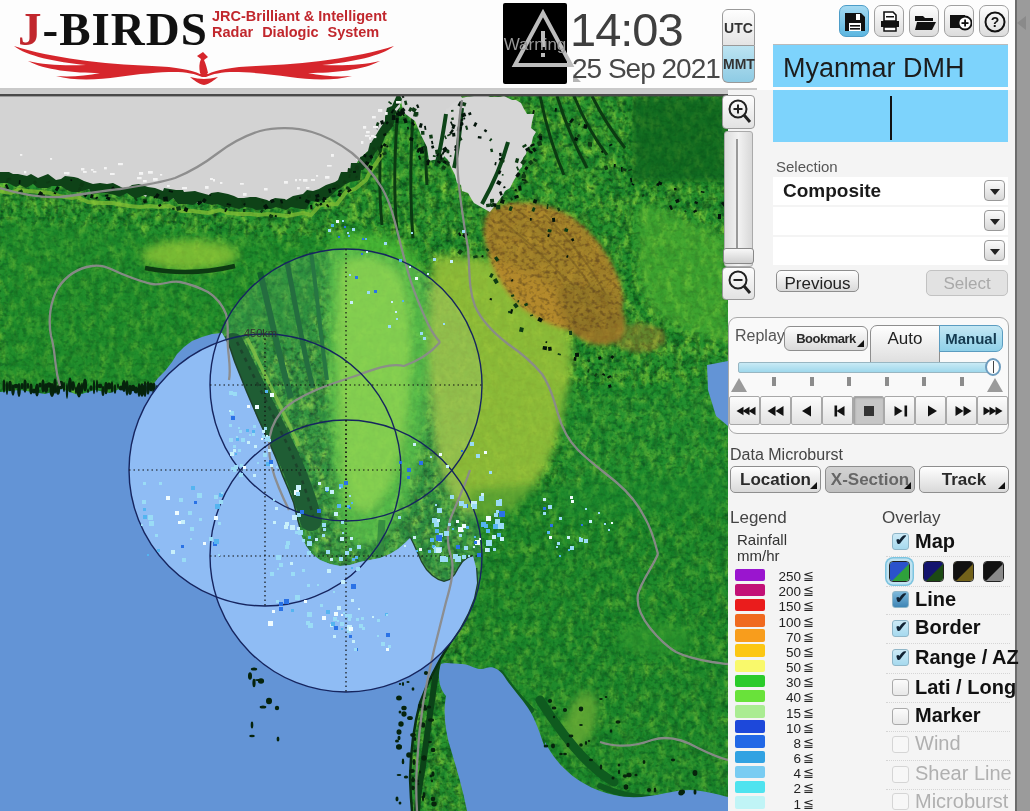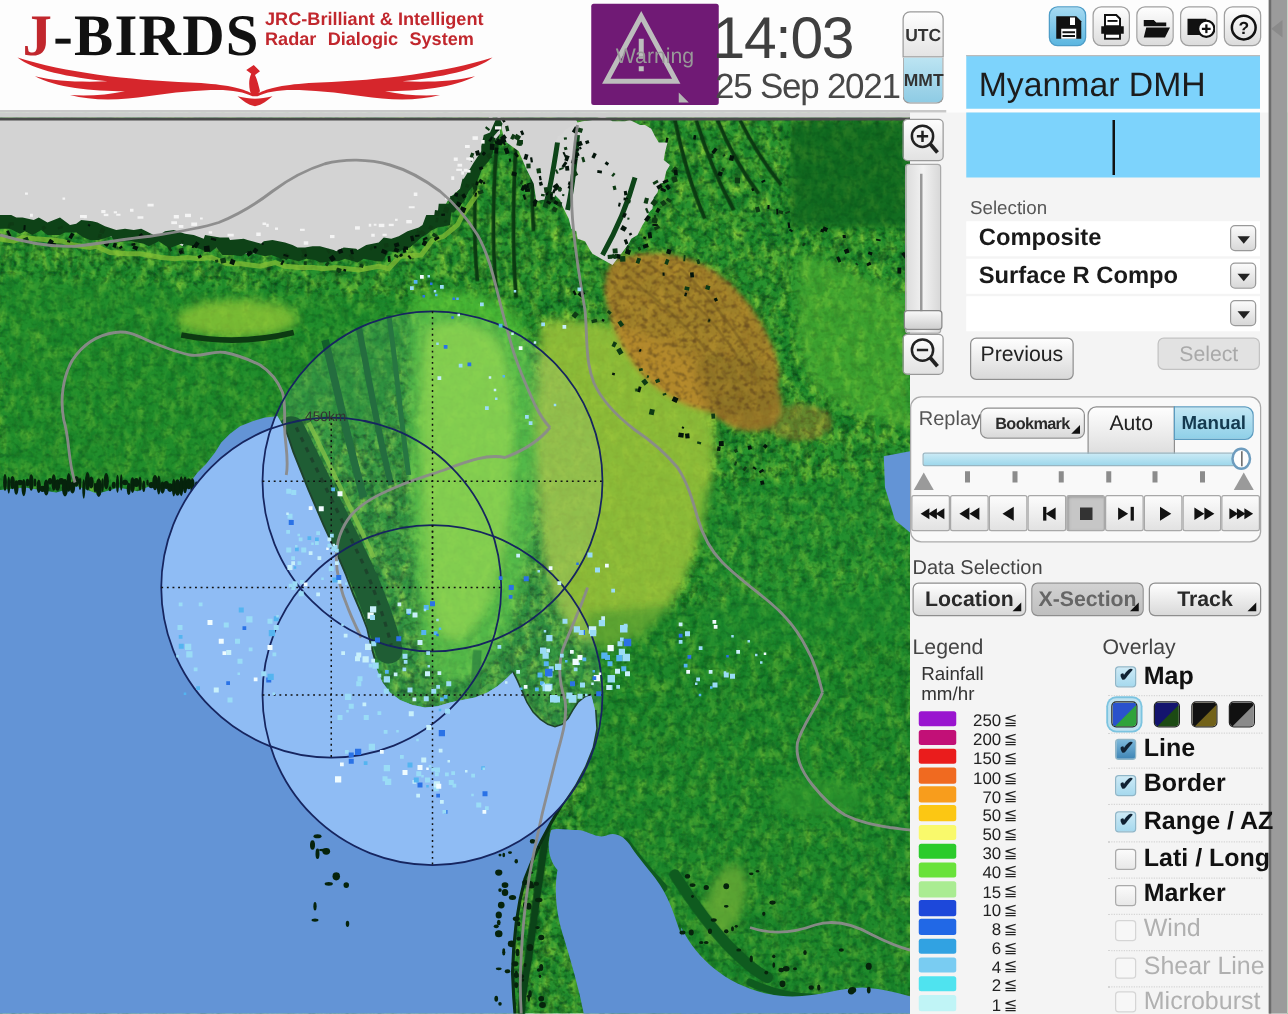--- a/index.html
+++ b/index.html
@@ -5,21 +5,21 @@
 html,body{width:1030px;height:811px;overflow:hidden;background:#fff;font-family:"Liberation Sans",sans-serif}
 #page{position:relative;width:1030px;height:811px}
 .abs{position:absolute}
 
 #hdr{position:absolute;left:0;top:0;width:1030px;height:90px;background:#fdfdfd}
 #hdr .rule{position:absolute;left:0;top:88px;width:757px;height:2px;background:#c9c9c9}
 #logo{position:absolute;left:18px;top:2px;font-family:"Liberation Serif",serif;font-weight:bold;font-size:47px;color:#111;letter-spacing:1px}
 #logo .j{color:#c1272d}
 #tag{position:absolute;left:212px;top:9px;color:#c1272d;font-weight:bold;font-size:14.5px;line-height:15.5px;letter-spacing:0px}
 #tag .l2{word-spacing:5px}
-#warn{position:absolute;left:473px;top:3px;width:102px;height:81px;background:#701a75;border-radius:2px}
+#warn{position:absolute;left:503px;top:3px;width:64px;height:81px;background:#000000;border-radius:2px}
 #warn span{position:absolute;left:0;right:0;top:32px;text-align:center;color:#999;font-size:17px}
 #clock{position:absolute;left:570px;top:2px;font-size:47px;color:#3f3f3f;letter-spacing:-1px}
 #date{position:absolute;left:572px;top:53px;font-size:28px;color:#484848;letter-spacing:-1px}
 .tzb{position:absolute;left:722px;width:33px;height:37px;border:1px solid #999;font-weight:bold;font-size:14px;color:#333;text-align:center;line-height:36px}
 #utc{top:9px;border-radius:6px 6px 0 0;background:linear-gradient(#fefefe,#e4e4e4)}
 #mmt{top:46px;border-radius:0 0 6px 6px;background:linear-gradient(#bce4f2,#8ecbe4);border-top:none}
 .icb{position:absolute;top:5px;width:30px;height:32px;border:1px solid #a0a0a0;border-radius:7px;background:linear-gradient(#fefefe,#dcdcdc)}
 .icb svg{position:absolute;left:3px;top:4px}
 #ic1{background:linear-gradient(#a5daf2,#5cb6e0);border-color:#4d9dc8}
 
@@ -30,21 +30,21 @@
 #mdh{top:44px;height:43px;border-top:1px solid #bbb}
 #mdh span{position:absolute;left:10px;top:8px;font-size:27px;color:#1c1c1c}
 #cursorbox{top:90px;height:52px}
 #cursorbox i{position:absolute;left:117px;top:6px;width:1.5px;height:44px;background:#111}
 #sel{position:absolute;left:776px;top:158px;font-size:15px;color:#565656}
 .fld{position:absolute;left:773px;width:235px;height:28px;background:#fff}
 .fld span{position:absolute;left:10px;top:3px;font-size:19px;font-weight:bold;color:#1a1a1a}
 .darr{position:absolute;right:3px;top:3.5px;width:21px;height:21px;border:1px solid #999;border-radius:4px;background:linear-gradient(#fbfbfb,#d8d8d8)}
 .darr:after{content:"";position:absolute;left:5px;top:8px;border-left:5px solid transparent;border-right:5px solid transparent;border-top:6px solid #222}
 .btn{position:absolute;border:1px solid #8e8e8e;border-radius:5px;background:linear-gradient(#fefefe,#d9d9d9);font-weight:bold;color:#2a2a2a;text-align:center}
-#prev{left:776px;top:270px;width:83px;height:34px;font-size:17px;line-height:25px;font-weight:normal;color:#222}
+#prev{left:776px;top:270px;width:83px;height:22px;font-size:17px;line-height:25px;font-weight:normal;color:#222}
 #selbtn{left:926px;top:270px;width:82px;height:26px;background:#e2e2e2;border-color:#c2c2c2;color:#a9a9a9;font-size:17px;line-height:25px;font-weight:normal}
 
 #replay{position:absolute;left:728px;top:317px;width:281px;height:117px;border:1px solid #aaa;border-radius:9px;background:#f9f9f9}
 #replay .lbl{position:absolute;left:6px;top:9px;font-size:16px;color:#555}
 #bkm{left:55px;top:8px;width:84px;height:25px;font-size:13px;line-height:24px;letter-spacing:-0.5px;border-radius:6px}
 #auto{left:141px;top:7px;width:70px;height:45px;font-size:17px;line-height:26px;border-radius:7px 0 0 7px;font-weight:normal;color:#222}
 #manual{left:210px;top:7px;width:64px;height:27px;font-size:15px;line-height:26px;border-radius:0 7px 7px 0;background:linear-gradient(#c3e7f4,#8fd0e8);border:1px solid #5b9cc0;font-weight:bold;color:#143a50}
 .ctri{position:absolute;right:3px;bottom:3px;width:0;height:0;border-left:7px solid transparent;border-bottom:7px solid #111}
 #track1{position:absolute;left:738px;top:362px;width:254px;height:11px;border:1px solid #98b6c2;background:linear-gradient(#c9eaf5,#9fd8ec);border-radius:2px}
 #thumb{position:absolute;left:985px;top:358px;width:16px;height:18px;background:#fdfdfd;border:2px solid #6d9cbe;border-radius:50%}
@@ -1211,21 +1211,20 @@
     </div>
 <div id="cursorbox" class="wbox">
       <i></i>
     </div>
 <div id="sel">Selection</div>
 <div class="fld" style="top:176.5px">
       <span>Composite</span>
       <div class="darr"></div>
     </div>
 <div class="fld" style="top:206.5px">
-      <span>Surface R Compo</span>
       <div class="darr"></div>
     </div>
 <div class="fld" style="top:236.5px">
       <div class="darr"></div>
     </div>
 <div id="prev" class="btn">Previous</div>
 <div id="selbtn" class="btn">Select</div>
 <div id="replay">
  <div class="lbl">Replay</div>
  <div id="bkm" class="btn">Bookmark<div class="ctri"></div></div>
@@ -1288,21 +1287,21 @@
         <path d="M16.5,9.04 L16.5,18.96 L24.5,14 Z" fill="#111"></path>
       </svg>
     </div>
     <div class="pbtn" style="left:977.3px">
       <svg width="31" height="29">
         <path d="M5.5,9.66 L5.5,18.34 L12.5,14 Z" fill="#111"></path>
         <path d="M11.5,9.66 L11.5,18.34 L18.5,14 Z" fill="#111"></path>
         <path d="M17.5,9.66 L17.5,18.34 L24.5,14 Z" fill="#111"></path>
       </svg>
     </div>
-<div id="da">Data Selection</div>
+<div id="da">Data Microburst</div>
 <div id="dab1" class="btn dab">Location<div class="ctri"></div></div>
 <div id="dab2" class="btn dab">X-Section<div class="ctri"></div></div>
 <div id="dab3" class="btn dab">Track<div class="ctri"></div></div>
 <div id="leg">Legend</div>
 <div id="ovl">Overlay</div>
 <div id="rainfall">Rainfall<br>mm/hr</div>
 <div class="sw" style="top:568.6px;background:#9a15cf"></div>
     <div class="swl" style="left:755px;top:569.1px">250</div>
     <div class="swq" style="top:568.1px">≦</div>
     <div class="sw" style="top:583.8px;background:#c21077"></div>

